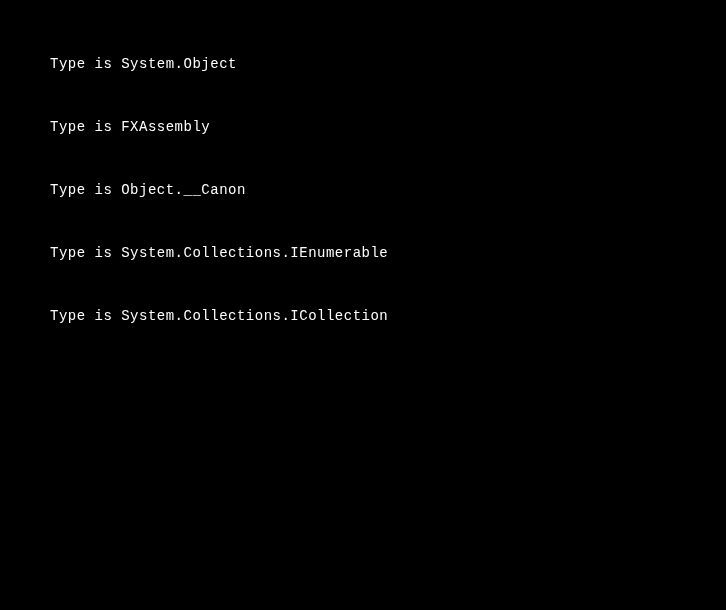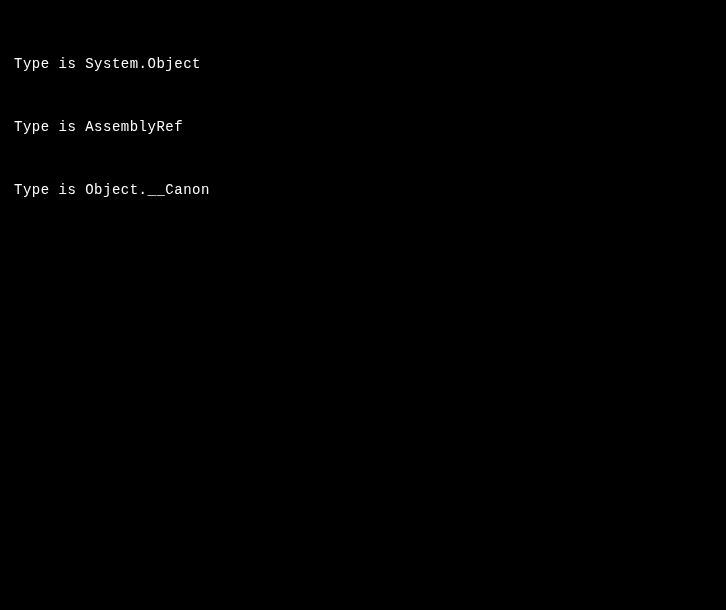--- a/index.html
+++ b/index.html
@@ -17,29 +17,32 @@
       width: 726px;
       height: 610px;
       overflow: hidden;
       letter-spacing: 0.5px;
     }
     .terminal-output {
       white-space: pre;
     }
     .line {
       display: block;
+      margin-left: 36px;
     }
   </style>
 </head>
 <body>
 
 <div class="terminal-output">
   <span class="line">Type is System.Object</span>
-  <span class="line">Type is AssemblyRef</span>
+  <span class="line">Type is FXAssembly</span>
   <span class="line">Type is Object.__Canon</span>
+  <span class="line">Type is System.Collections.IEnumerable</span>
+  <span class="line">Type is System.Collections.ICollection</span>
   
   
   
   
   
   
   
   
   
   

